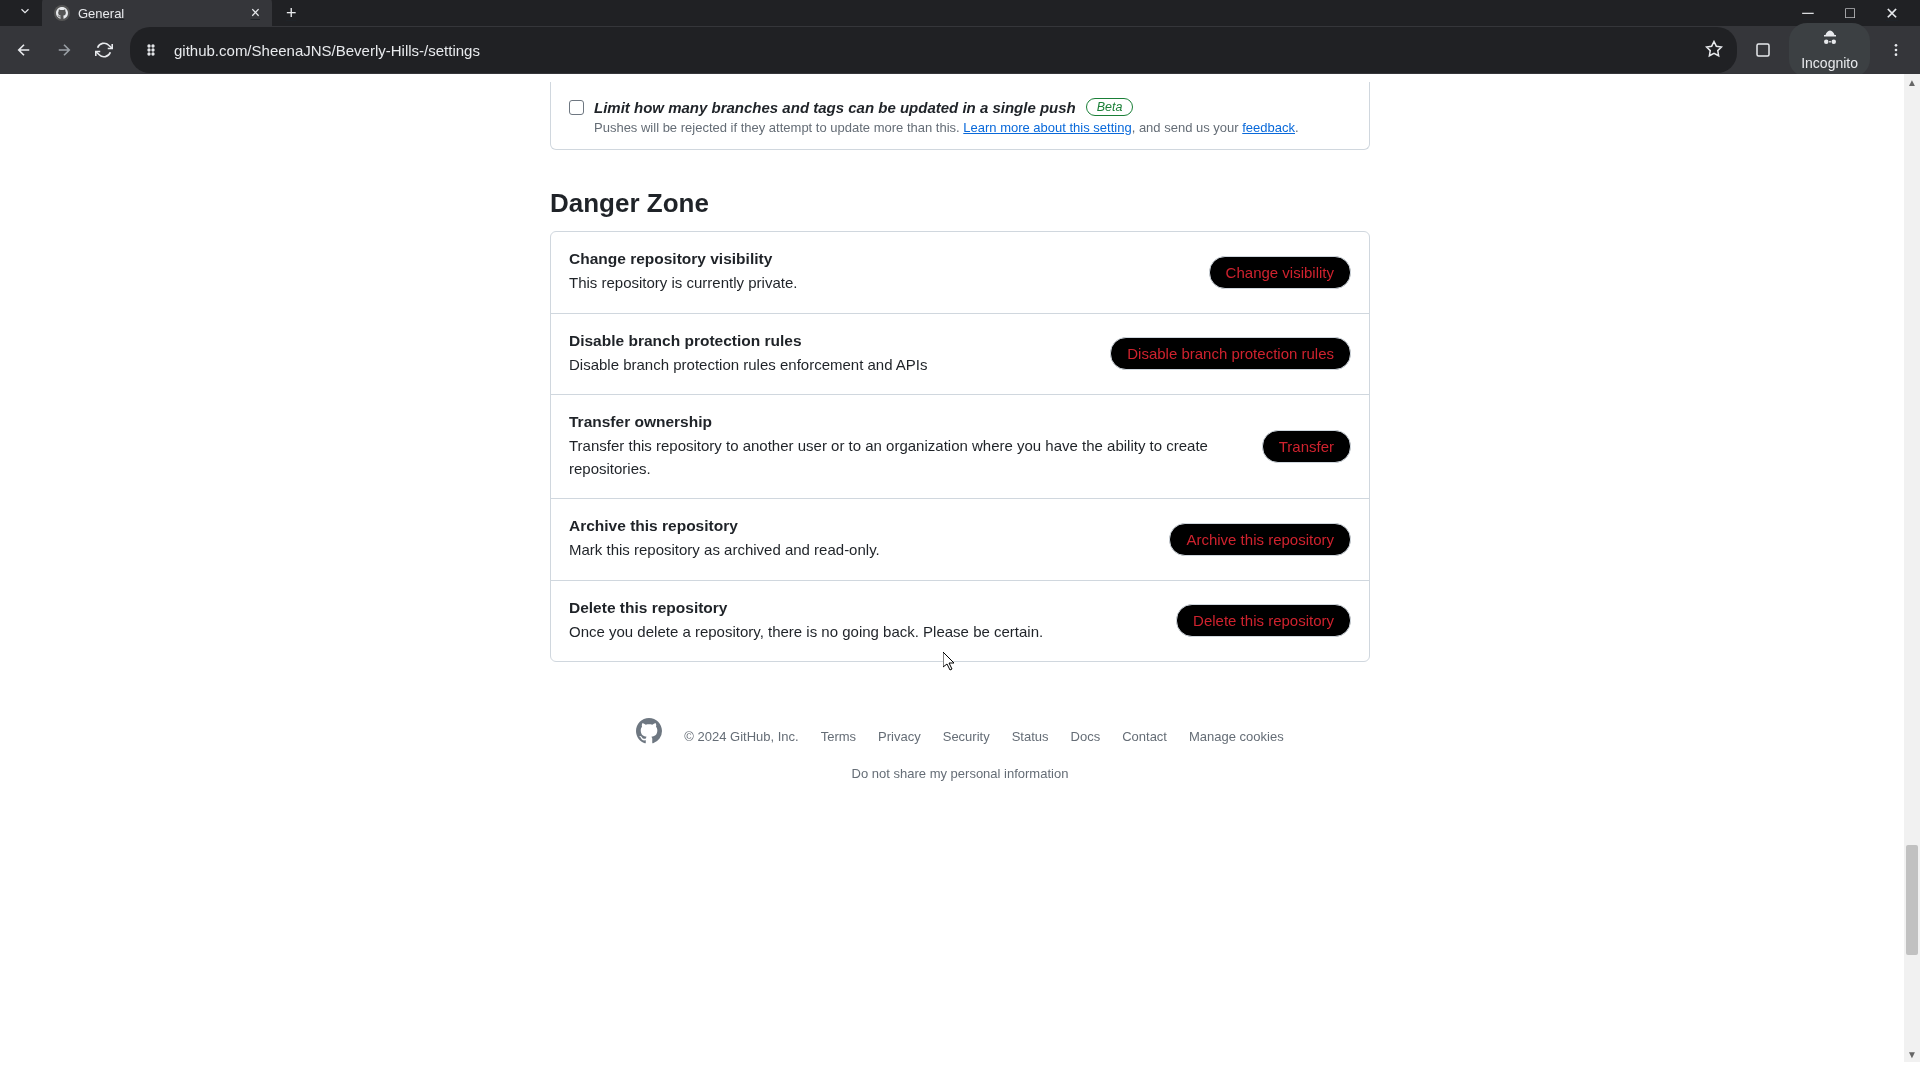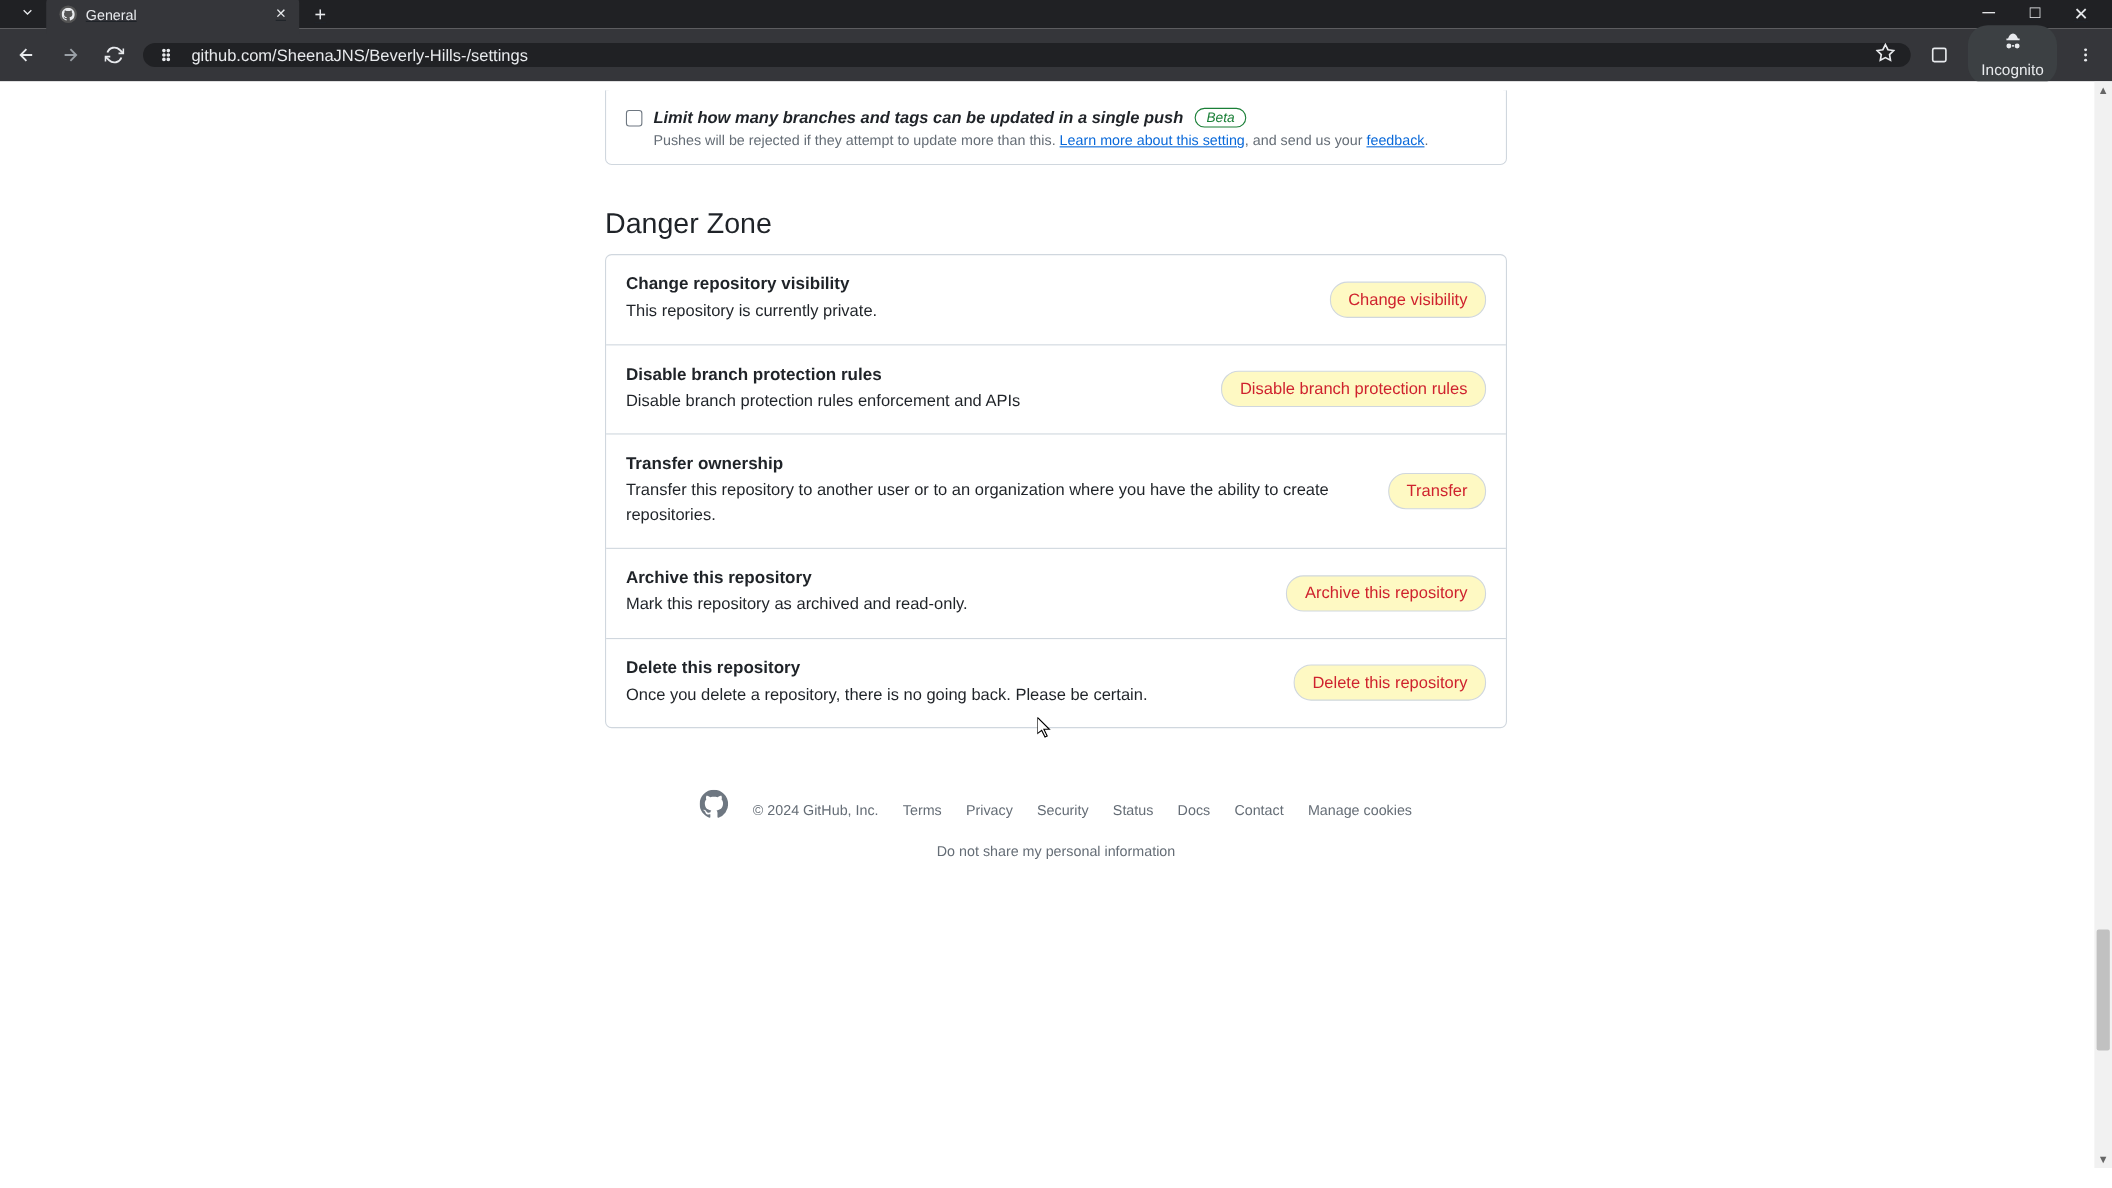--- a/index.html
+++ b/index.html
@@ -11,46 +11,46 @@
   .tab { background: #35363a; height: 36px; border-radius: 8px 8px 0 0; display: flex; align-items: center; padding: 0 12px; gap: 8px; min-width: 230px; color: #e8eaed; font-size: 13px; }
   .tab .favicon { width: 16px; height: 16px; background: #555; border-radius: 50%; display:flex; align-items:center; justify-content:center;}
   .tab .close { margin-left: auto; cursor: pointer; font-size: 16px; line-height:1; }
   .newtab { color: #e8eaed; padding: 0 14px; cursor: pointer; align-self: center; font-size: 18px; }
   .window-controls { margin-left: auto; display: flex; gap: 22px; padding: 0 18px; color: #e8eaed; align-self: center; }
   .window-controls > div { cursor: pointer; width: 20px; text-align:center; }
   
   .toolbar { background: #35363a; height: 48px; display: flex; align-items: center; padding: 0 10px; gap: 12px; }
   .nav-btn { width: 28px; height: 28px; display: flex; align-items: center; justify-content: center; cursor: pointer; color: #9aa0a6; border-radius: 50%; }
   .nav-btn.enabled { color: #e8eaed; }
-  .omnibox { flex: 1; background: #202124; border-radius: 20px; height: 22px; display: flex; align-items: center; padding: 0 14px; gap: 12px; color: #e8eaed; font-size: 15px; }
+  .omnibox { flex: 1; background: #202124; border-radius: 20px; height: 46px; display: flex; align-items: center; padding: 0 14px; gap: 12px; color: #e8eaed; font-size: 15px; }
   .omnibox .site-chip { width: 18px; height: 18px; display:flex; align-items:center; justify-content:center; }
   .omnibox .star { margin-left: auto; cursor: pointer; }
   .ext-btn { width: 28px; height:28px; display:flex; align-items:center; justify-content:center; color:#e8eaed; cursor:pointer;}
   .incognito-chip { display:flex; align-items:center; gap:8px; background:#3c4043; color:#e8eaed; padding:6px 12px; border-radius: 18px; font-size:14px; cursor:pointer;flex-direction:column;}
   
   
   .viewport { position: relative; height: calc(1080px - 44px - 48px); overflow: hidden; background:#fff; }
   .content { width: 820px; margin: 0 auto; padding-top: 8px; }
   
   .push-box { border: 1px solid #d0d7de; border-radius: 6px; padding: 16px 18px 14px 18px; margin-bottom: 38px; border-top: none; border-top-left-radius:0; border-top-right-radius:0; }
   .push-row { display: flex; align-items: center; gap: 10px; font-style: italic; }
   .checkbox { width: 15px; height: 15px; border: 1px solid #6e7781; border-radius: 3px; background: #fff; cursor: pointer; flex-shrink:0; }
   .push-label { font-weight: 600; font-size: 15px; }
   .beta-badge { border: 1px solid #1a7f37; color: #1a7f37; border-radius: 20px; padding: 1px 10px; font-size: 12.5px; font-weight: 500; }
   .push-desc { color: #656d76; font-size: 13px; margin-left: 25px; margin-top: 4px; }
   .push-desc a { color: #0969da; text-decoration: underline; }
   
-  .danger-heading { font-size: 26px; font-weight: 400; margin-bottom: 12px; }
+  .danger-heading { font-size: 26px; font-weight: 700; margin-bottom: 12px; }
   .danger-zone { border: 1px solid #d0d7de; border-radius: 6px; }
   .danger-item { padding: 18px 18px; display: flex; align-items: center; justify-content: space-between; gap: 20px; }
   .danger-item + .danger-item { border-top: 1px solid #d0d7de; }
   .danger-text { flex: 1; }
   .danger-title { font-weight: 600; font-size: 15.5px; margin-bottom: 4px; }
   .danger-desc { color: #1f2328; font-size: 15px; line-height: 1.5; }
-  .danger-btn { border: 1px solid #d0d7de; background: #fef9c3; color: #cf222e; border-radius: 16px; padding: 7px 16px; font-size: 15px; font-weight: 500; cursor: pointer; white-space: nowrap; }
+  .danger-btn { border: 1px solid #d0d7de; background: #000000; color: #cf222e; border-radius: 16px; padding: 7px 16px; font-size: 15px; font-weight: 500; cursor: pointer; white-space: nowrap; }
   
   .footer { display: flex; align-items: flex-end; justify-content: center; gap: 22px; margin-top: 56px; color: #656d76; font-size: 13px; flex-wrap: wrap; }
   .footer .gh-mark { width: 26px; height: 26px; }
   .footer a { color: #656d76; text-decoration: none; cursor: pointer; }
   
   .scrollbar { position: absolute; right: 0; top: 0; bottom: 0; width: 16px; background: #f1f1f1; }
   .scroll-thumb { position: absolute; left: 2px; right: 2px; background: #c1c1c1; border-radius: 2px; top: 78%; height: 110px; cursor: pointer; }
   .scroll-arrow { position:absolute; left:0; right:0; height:16px; display:flex; align-items:center; justify-content:center; color:#666; font-size:10px; cursor:pointer;}
   .scroll-arrow.up{top:0;} .scroll-arrow.down{bottom:0;}
   

